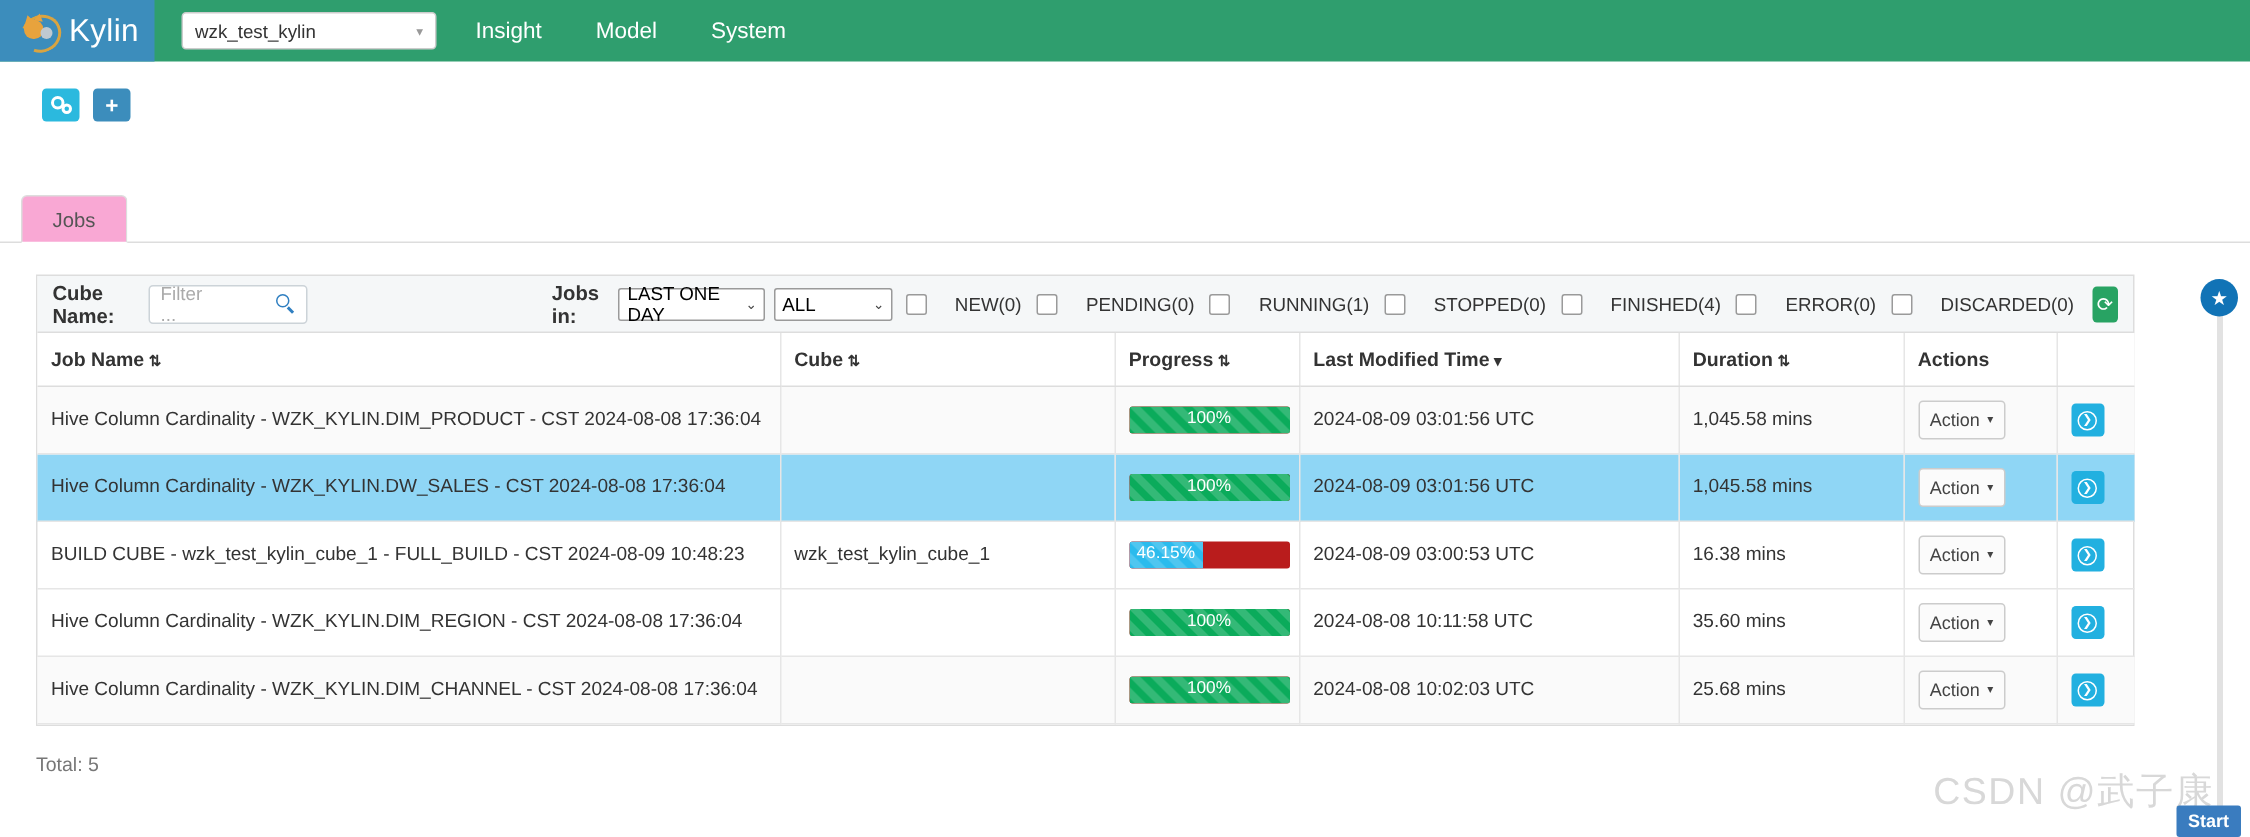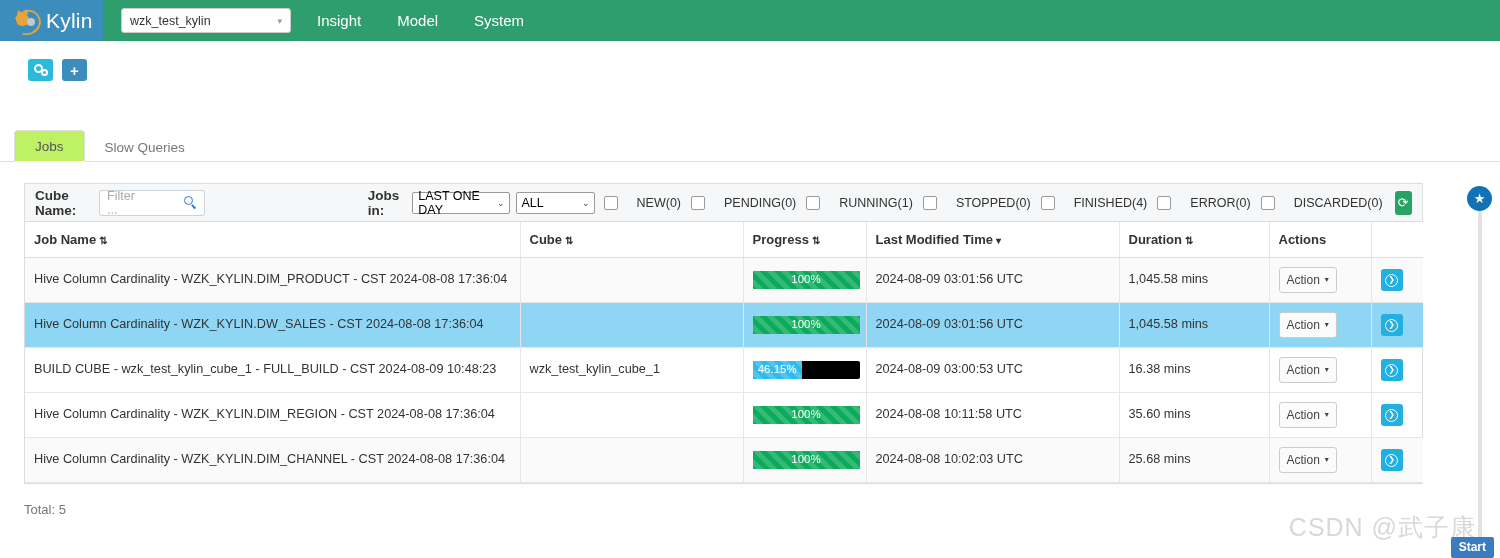--- a/index.html
+++ b/index.html
@@ -151,21 +151,21 @@
     box-sizing: border-box;
   }
   .tab {
     padding: 8px 20px 7px 20px;
     font-size: 13.5px;
     color: #777;
     position: relative;
     top: 1px;
   }
   .tab.active {
-    background: #bef264;
+    background: #f9a8d4;
     border: 1px solid #ddd;
     border-bottom: 1px solid #fff;
     border-radius: 4px 4px 0 0;
     color: #555;
   }
 
   
   .panel {
     margin: 21px 77px 0 24px;
     border: 1px solid #ddd;
@@ -307,21 +307,21 @@
   .col-job { width: 495px; }
   .col-cube { width: 223px; }
   .col-prog { width: 123px; }
   .col-time { width: 253px; }
   .col-dur { width: 150px; }
   .col-act { width: 102px; }
   .col-go { width: 52px; }
 
   .pbar {
     width: 107px; height: 18px;
-    background: #000000;
+    background: #b91c1c;
     border-radius: 2px;
     overflow: hidden;
     position: relative;
   }
   .pbar .fill {
     height: 100%;
     position: relative;
     color: #fff;
     font-size: 11.5px;
     display: flex;
@@ -446,21 +446,20 @@
         <span class="g2"></span>
     </span>
   </div>
   <div class="tb-btn blue">
     <span class="plus-ico">+</span>
   </div>
 </div>
 
 <div class="tabs-row">
   <div class="tab active">Jobs</div>
-  <div class="tab">Slow Queries</div>
 </div>
 
 <div class="panel">
 
   <div class="filter-bar">
     <span class="cube-name-label">Cube Name:</span>
 
     <div class="filter-input">
       <span class="ph">Filter ...</span>
       <span class="search-ico">

